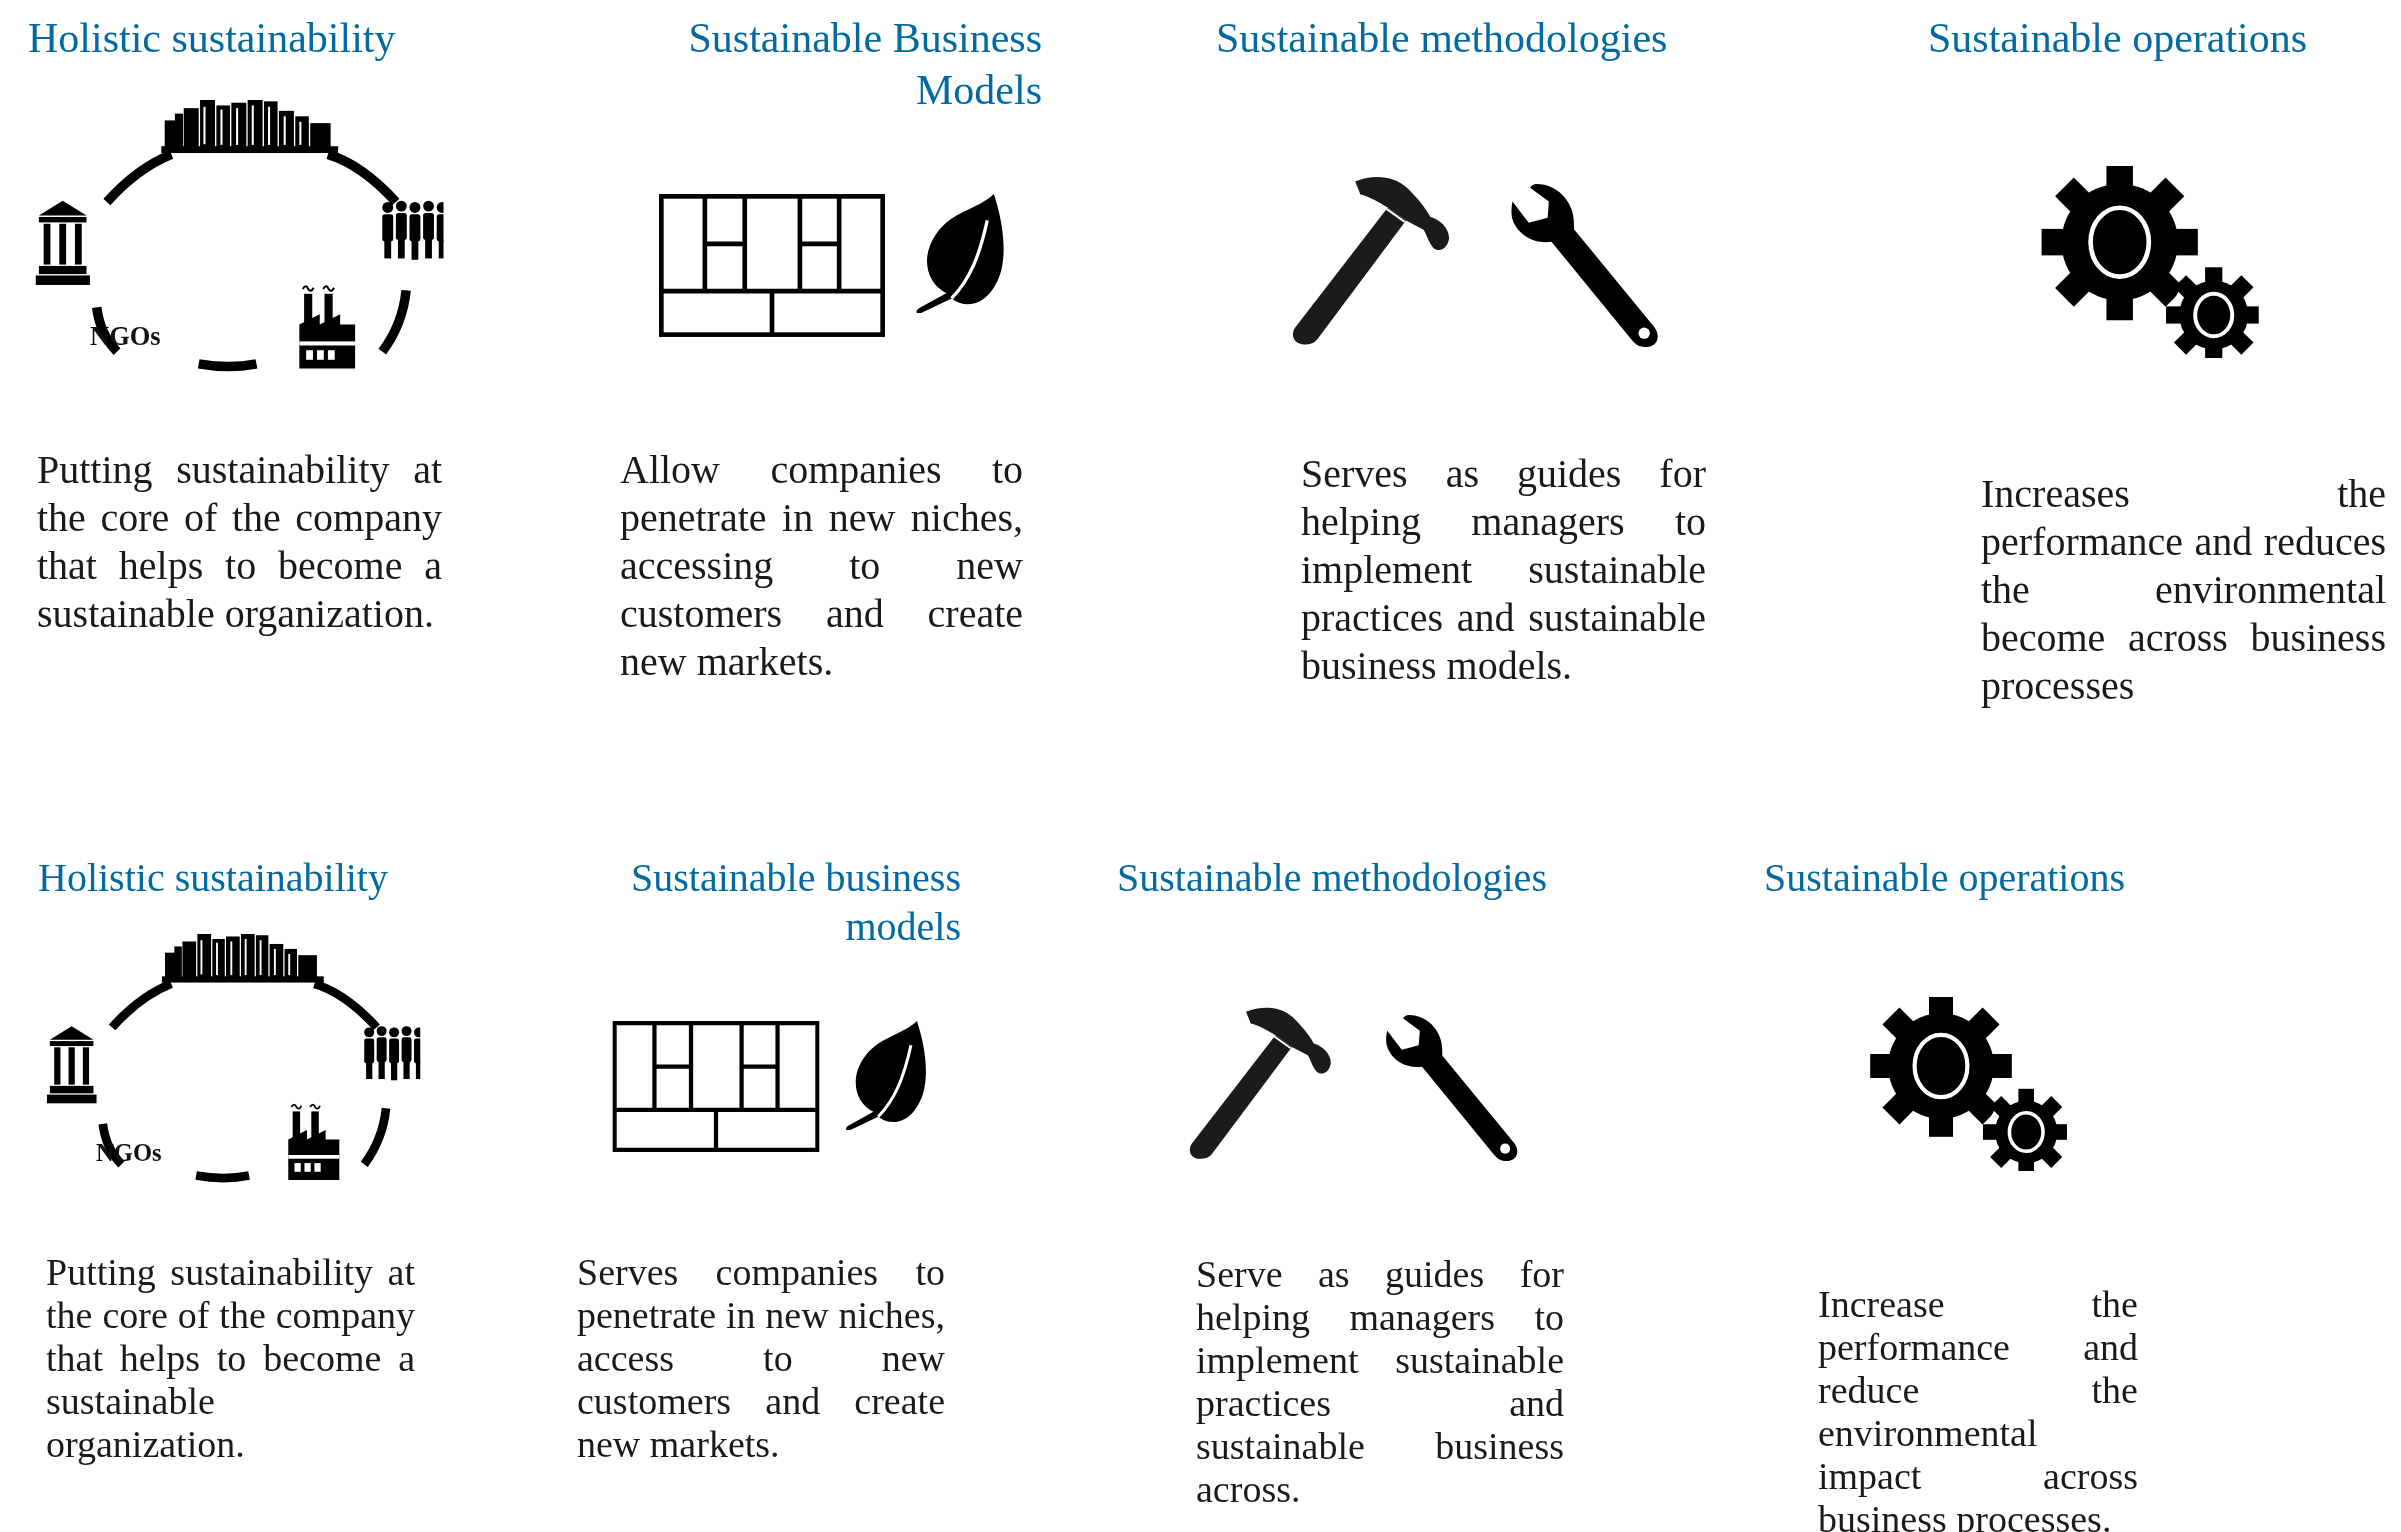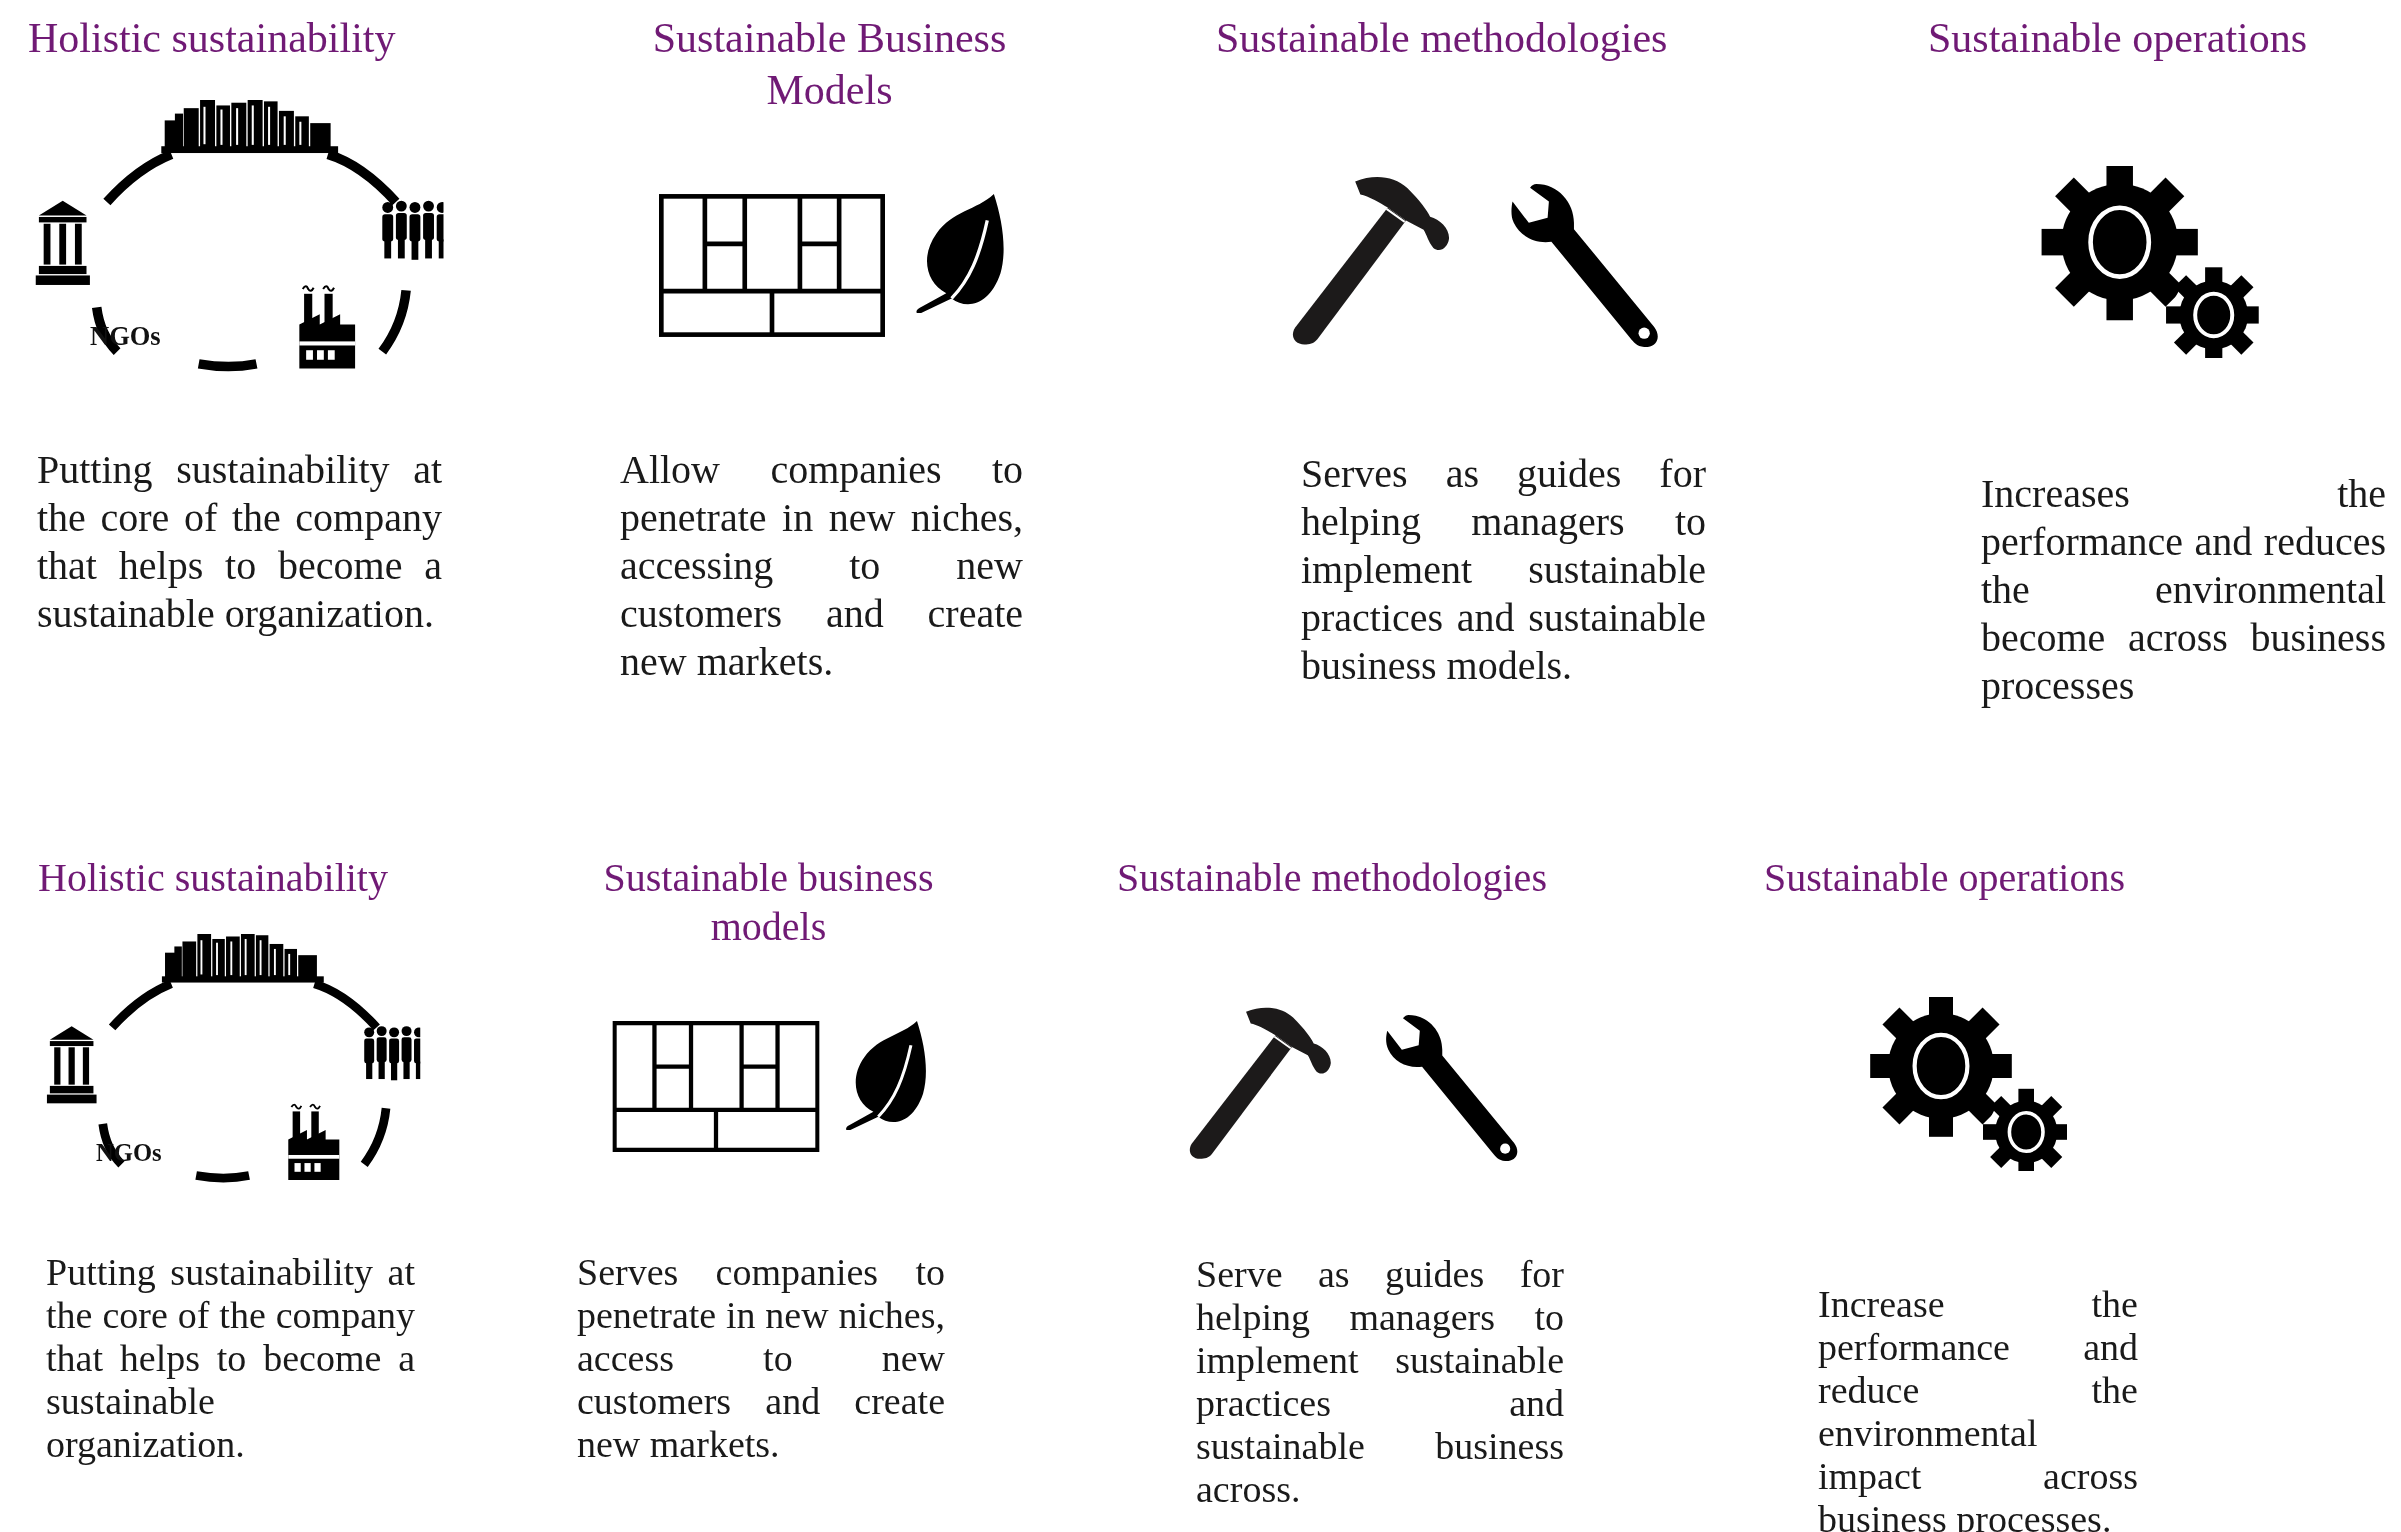--- a/index.html
+++ b/index.html
@@ -1,20 +1,20 @@
 <!DOCTYPE html>
 <html style="font-size:10.6px"><head>
 <meta charset="utf-8">
 <style>
   html, body { margin: 0; padding: 0; background: #ffffff; }
   body { width: 2401px; height: 1532px; position: relative; overflow: hidden;
          font-family: "Liberation Serif", "DejaVu Serif", serif; color: #111111; }
   .abs { position: absolute; }
-  .title { position: absolute; font-size: 42px; line-height: 52px; white-space: nowrap; color: #701a75; }
-  .title.center { text-align: center; white-space: normal; }
+  .title { position: absolute; font-size: 42px; line-height: 52px; white-space: nowrap; color: #0369a1; }
+  .title.center { text-align: right; white-space: normal; }
   .body-text { position: absolute; text-align: justify; text-align-last: left; color: #1a1a1a;
                hyphens: none; word-spacing: 0; }
   .top .body-text { font-size: 40px; line-height: 48px; }
   .bot .body-text { font-size: 38px; line-height: 43px; }
   .bot .title { font-size: 40px; line-height: 49px; }
   svg { position: absolute; overflow: visible; }
   .ngo-label { font-family: Liberation Serif, serif; font-weight: bold; }
 </style>
 </head>
 <body>

